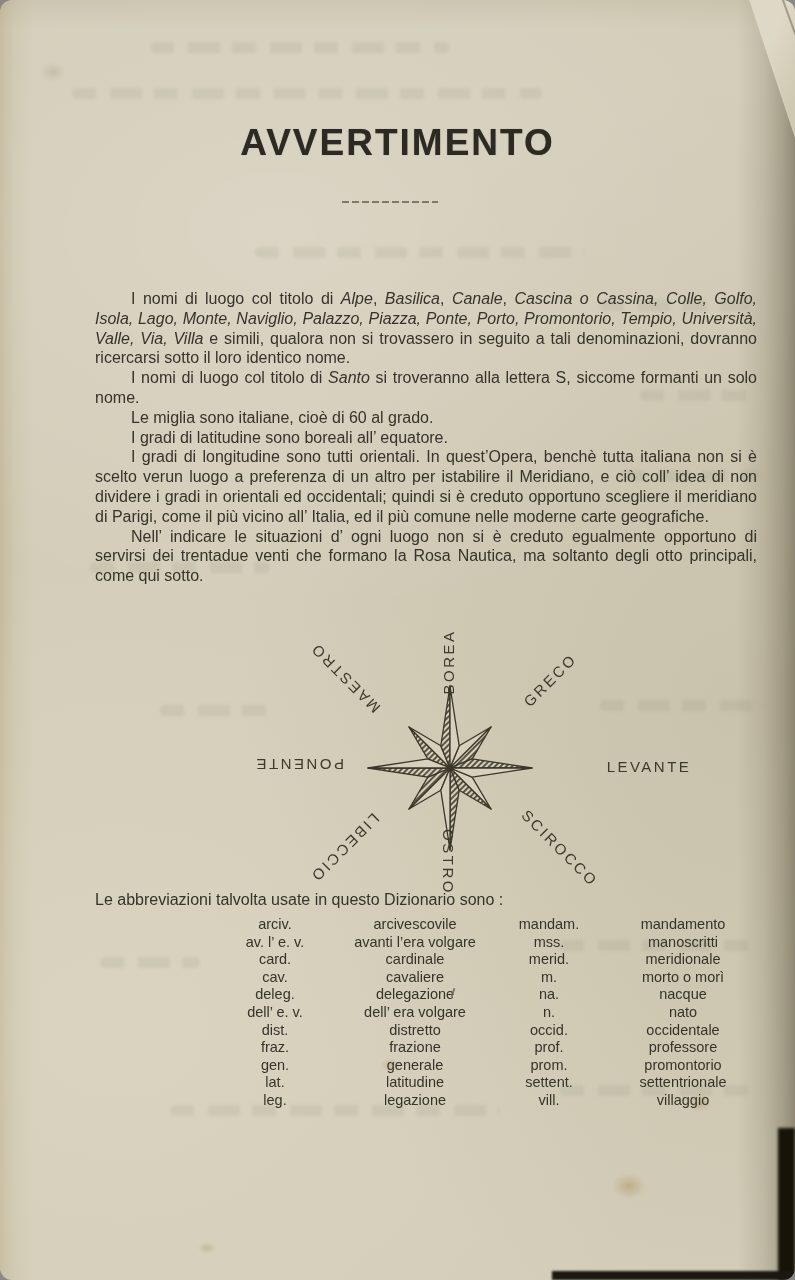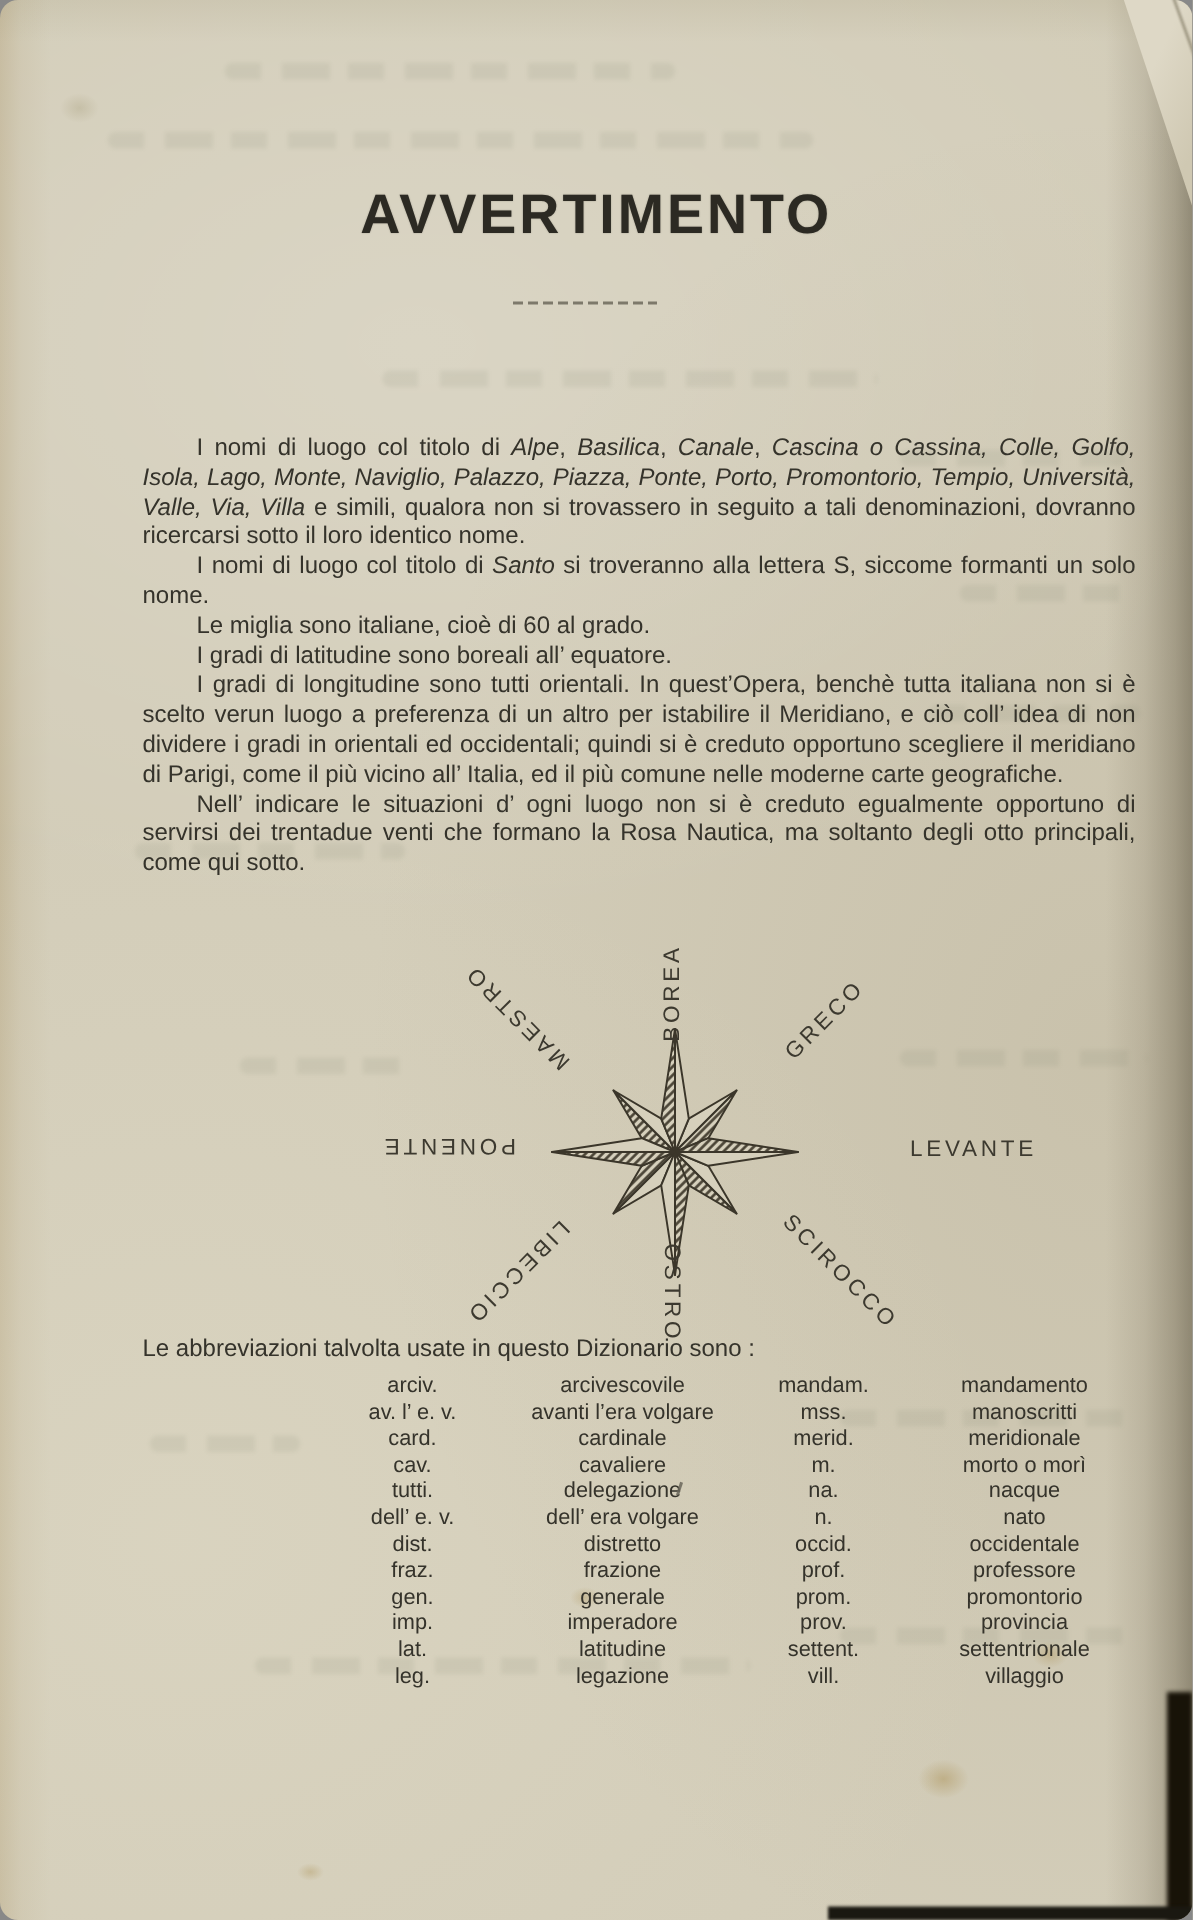--- a/index.html
+++ b/index.html
@@ -164,21 +164,21 @@
         <span>merid.</span>
         <span>meridionale</span>
       </div>
       <div class="abbr-row">
         <span>cav.</span>
         <span>cavaliere</span>
         <span>m.</span>
         <span>morto o morì</span>
       </div>
       <div class="abbr-row">
-        <span>tutti.</span>
+        <span>deleg.</span>
         <span>delegazione</span>
         <span>na.</span>
         <span>nacque</span>
       </div>
       <div class="abbr-row">
         <span>dell’ e. v.</span>
         <span>dell’ era volgare</span>
         <span>n.</span>
         <span>nato</span>
       </div>
@@ -194,26 +194,20 @@
         <span>prof.</span>
         <span>professore</span>
       </div>
       <div class="abbr-row">
         <span>gen.</span>
         <span>generale</span>
         <span>prom.</span>
         <span>promontorio</span>
       </div>
       <div class="abbr-row">
-        <span>imp.</span>
-        <span>imperadore</span>
-        <span>prov.</span>
-        <span>provincia</span>
-      </div>
-      <div class="abbr-row">
         <span>lat.</span>
         <span>latitudine</span>
         <span>settent.</span>
         <span>settentrionale</span>
       </div>
       <div class="abbr-row">
         <span>leg.</span>
         <span>legazione</span>
         <span>vill.</span>
         <span>villaggio</span>

